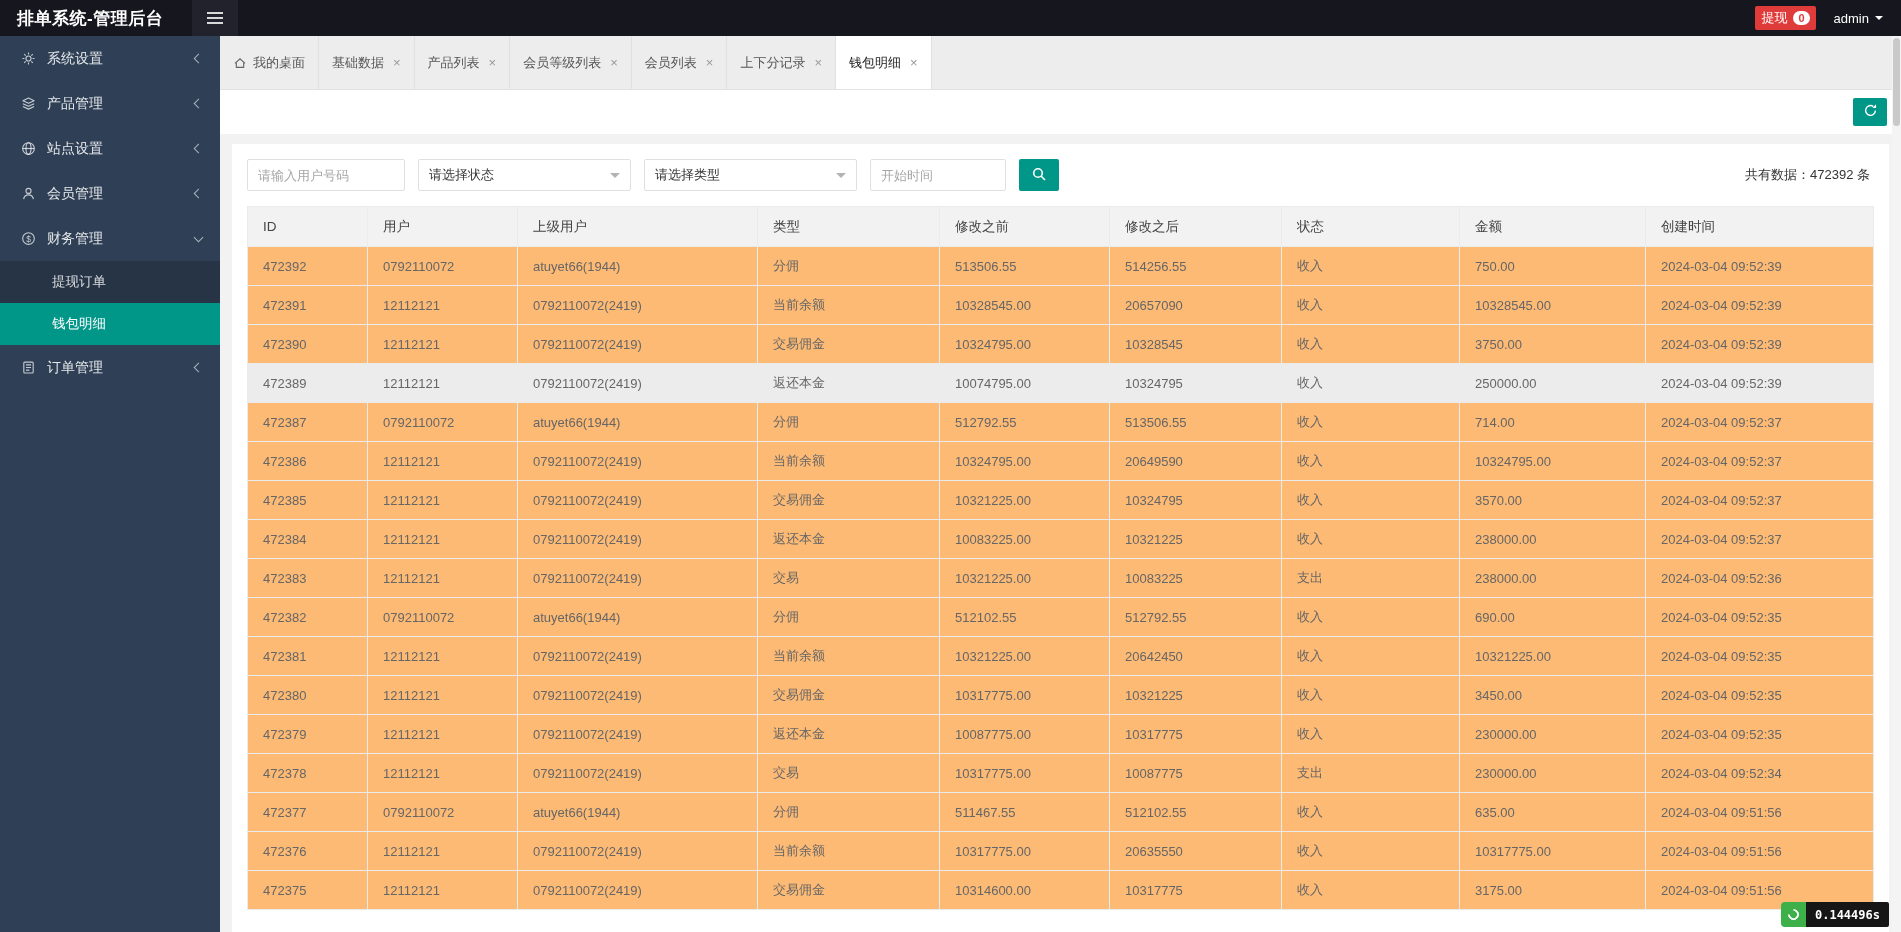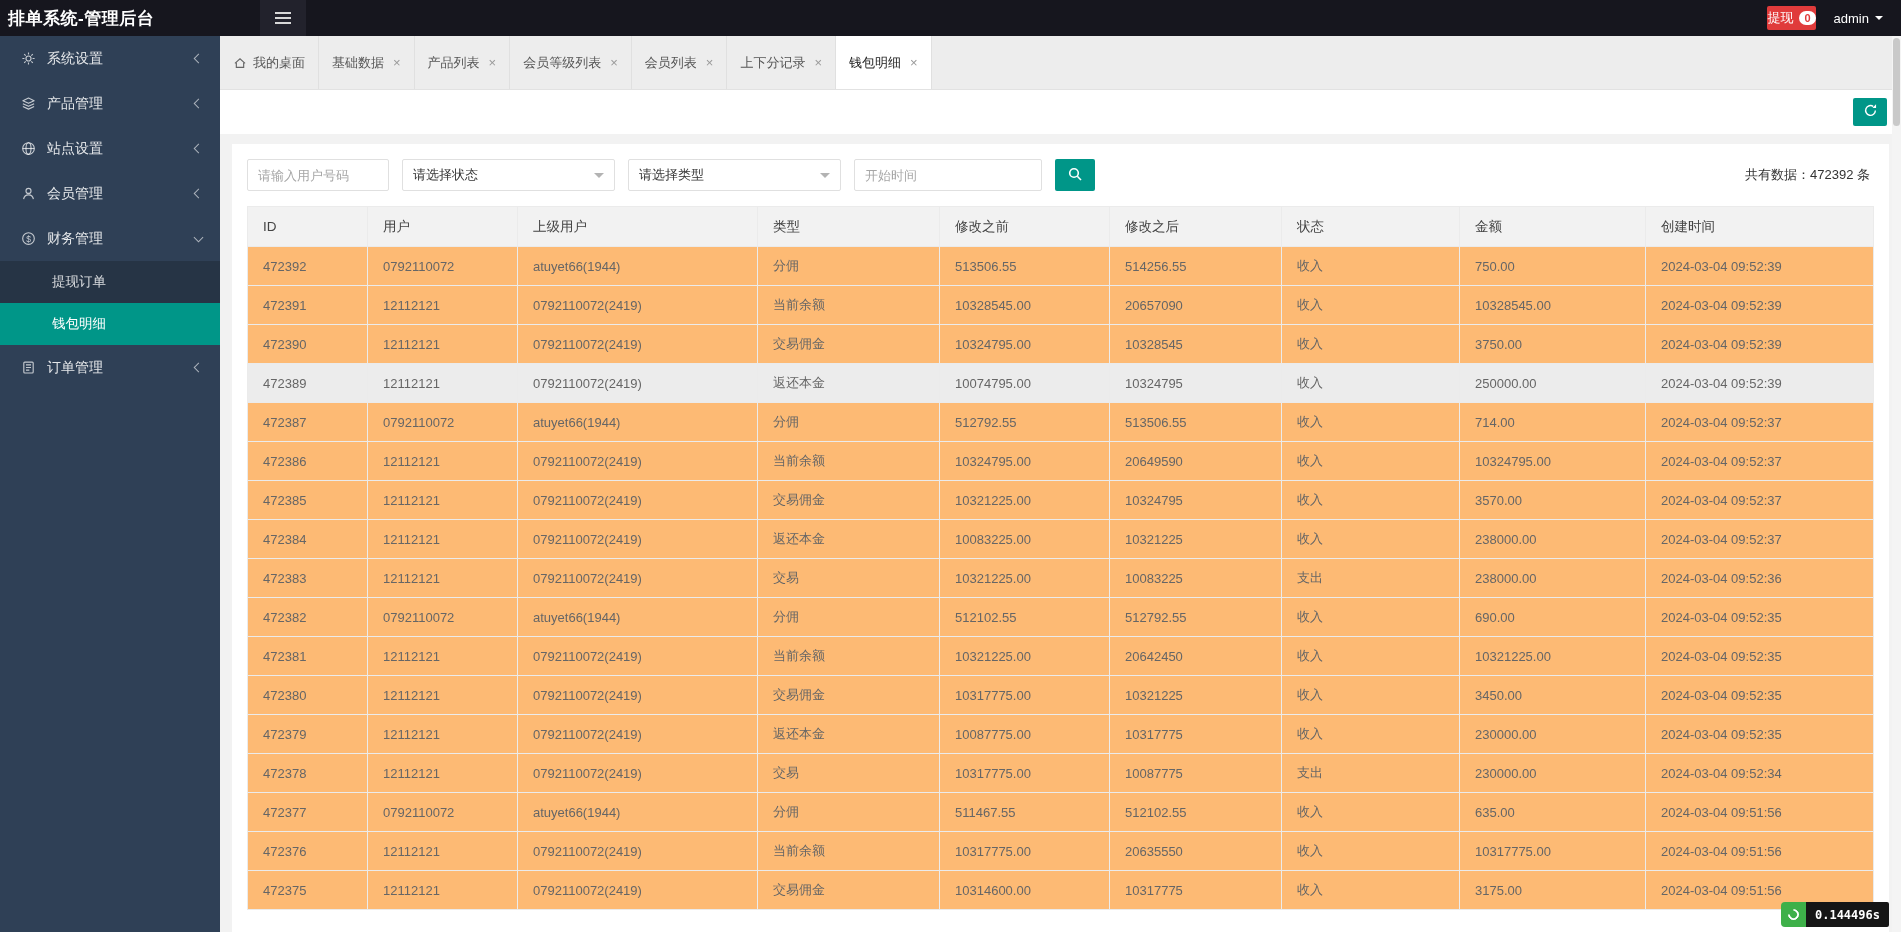--- a/index.html
+++ b/index.html
@@ -5,25 +5,25 @@
   * { box-sizing: border-box; margin: 0; padding: 0; }
   html, body { width: 1901px; height: 932px; overflow: hidden; }
   body {
     font-family: "Liberation Sans", "DejaVu Sans", sans-serif;
     background: #f2f2f2;
     color: #333;
   }
 
   
   .topbar { height: 36px; background: #16161e; display: flex; align-items: center; color: #fff; position: relative; z-index: 5; }
-  .logo { width: 260px; flex-shrink: 0; font-size: 17px; font-weight: bold; padding-left: 8px; letter-spacing: .5px; white-space: nowrap; }
+  .logo { width: 192px; flex-shrink: 0; font-size: 17px; font-weight: bold; padding-left: 17px; letter-spacing: .5px; white-space: nowrap; }
   .hamburger { width: 46px; height: 36px; background: #22222c; display: flex; flex-direction: column; align-items: center; justify-content: center; gap: 3px; cursor: pointer; }
   .hamburger i { display: block; width: 16px; height: 2px; background: #d8d8d8; }
   .topbar-right { margin-left: auto; display: flex; align-items: center; gap: 18px; padding-right: 18px; font-size: 13px; }
-  .withdraw { background: #e03b3b; color: #fff; padding: 3px 0; border-radius: 2px; display: flex; align-items: center; cursor: pointer; }
+  .withdraw { background: #e03b3b; color: #fff; padding: 3px 6px; border-radius: 2px; display: flex; align-items: center; cursor: pointer; }
   .withdraw .badge { background: #fff; color: #e03b3b; border-radius: 8px; font-size: 11px; line-height: 14px; padding: 0 5px; margin-left: 6px; font-weight: bold; }
   .adminbox { display: flex; align-items: center; gap: 6px; cursor: pointer; }
   .caret-down { width: 0; height: 0; border: 4px solid transparent; border-top-color: #fff; margin-top: 4px; }
 
   
   .shell { display: flex; height: 896px; }
 
   
   .sidebar { width: 220px; flex-shrink: 0; background: #2f4056; overflow: hidden; }
   .nav-item { height: 45px; display: flex; align-items: center; padding: 0 18px 0 20px; font-size: 14px; color: rgba(255,255,255,.88); cursor: pointer; }
@@ -46,22 +46,22 @@
   .tab .x { margin-left: 9px; color: #999; font-size: 13px; line-height: 1; }
 
   .toolbar { height: 44px; background: #fff; display: flex; align-items: center; justify-content: flex-end; padding-right: 14px; flex-shrink: 0; }
   .refresh-btn { width: 34px; height: 28px; background: #009688; border: none; border-radius: 2px; display: flex; align-items: center; justify-content: center; cursor: pointer; }
 
   .panel { flex: 1; margin: 10px 12px 0; background: #fff; padding: 15px 15px 0; overflow: hidden; }
 
   .filter-row { display: flex; align-items: center; gap: 13px; margin-bottom: 15px; }
   .f-input { height: 32px; border: 1px solid #e0e0e0; border-radius: 2px; padding: 0 10px; font-size: 13px; color: #333; outline: none; font-family: inherit; }
   .f-input::placeholder { color: #a6a6a6; }
-  .f-user { width: 142px; }
-  .f-time { width: 188px; }
+  .f-user { width: 158px; }
+  .f-time { width: 136px; }
   .select { width: 213px; height: 32px; border: 1px solid #e0e0e0; border-radius: 2px; background: #fff; display: flex; align-items: center; padding: 0 28px 0 10px; font-size: 13px; color: #333; position: relative; cursor: pointer; }
   .sel-caret { position: absolute; right: 10px; top: 13px; width: 0; height: 0; border: 5px solid transparent; border-top-color: #b3b3b3; }
   .search-btn { width: 40px; height: 32px; background: #009688; border: none; border-radius: 2px; display: flex; align-items: center; justify-content: center; cursor: pointer; }
   .total { margin-left: auto; font-size: 13px; color: #333; padding-right: 4px; white-space: nowrap; }
 
   
   table { width: 100%; border-collapse: collapse; table-layout: fixed; background: #fdba74; border: 1px solid #e8e8e8; }
   th, td { border: 1px solid #ebebeb; text-align: left; padding: 0 15px; white-space: nowrap; overflow: hidden; }
   thead th { height: 40px; background: #f2f2f2; font-size: 13.5px; font-weight: normal; color: #444; }
   tbody td { height: 39px; font-size: 13px; color: #666; }

